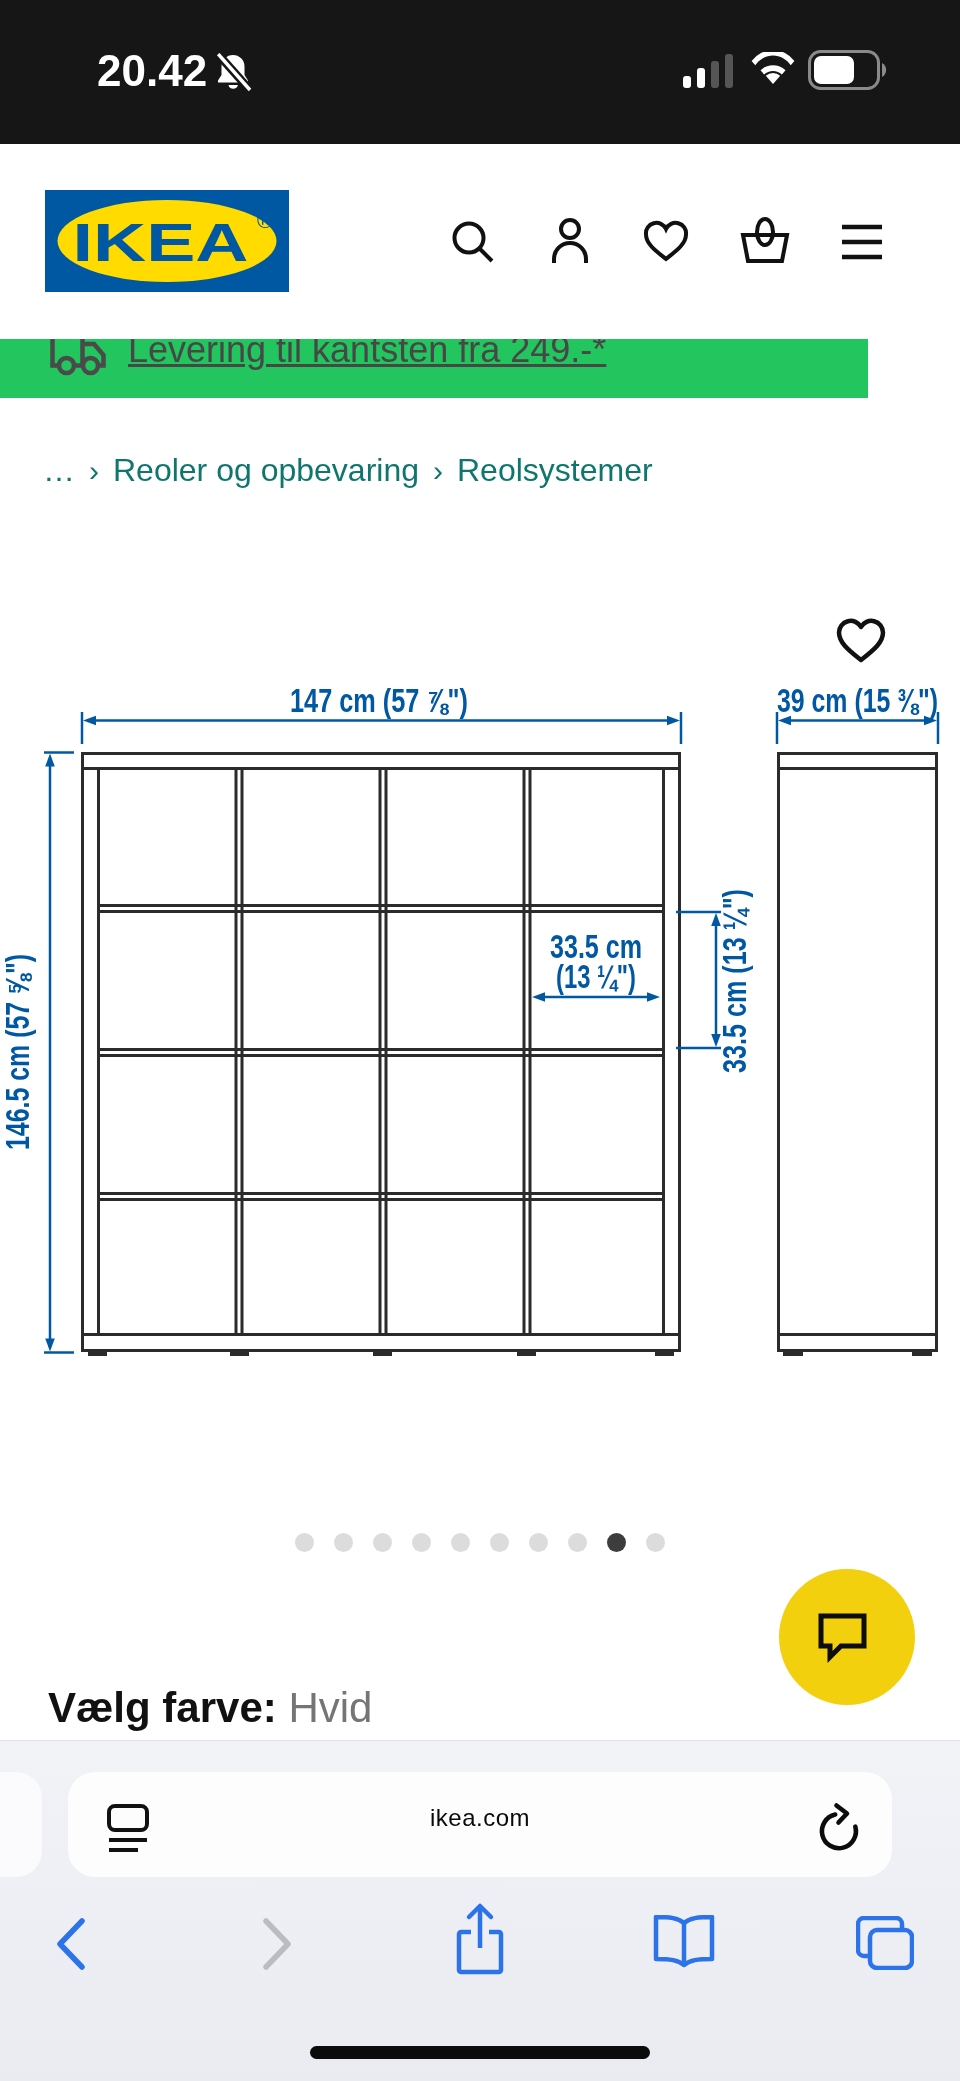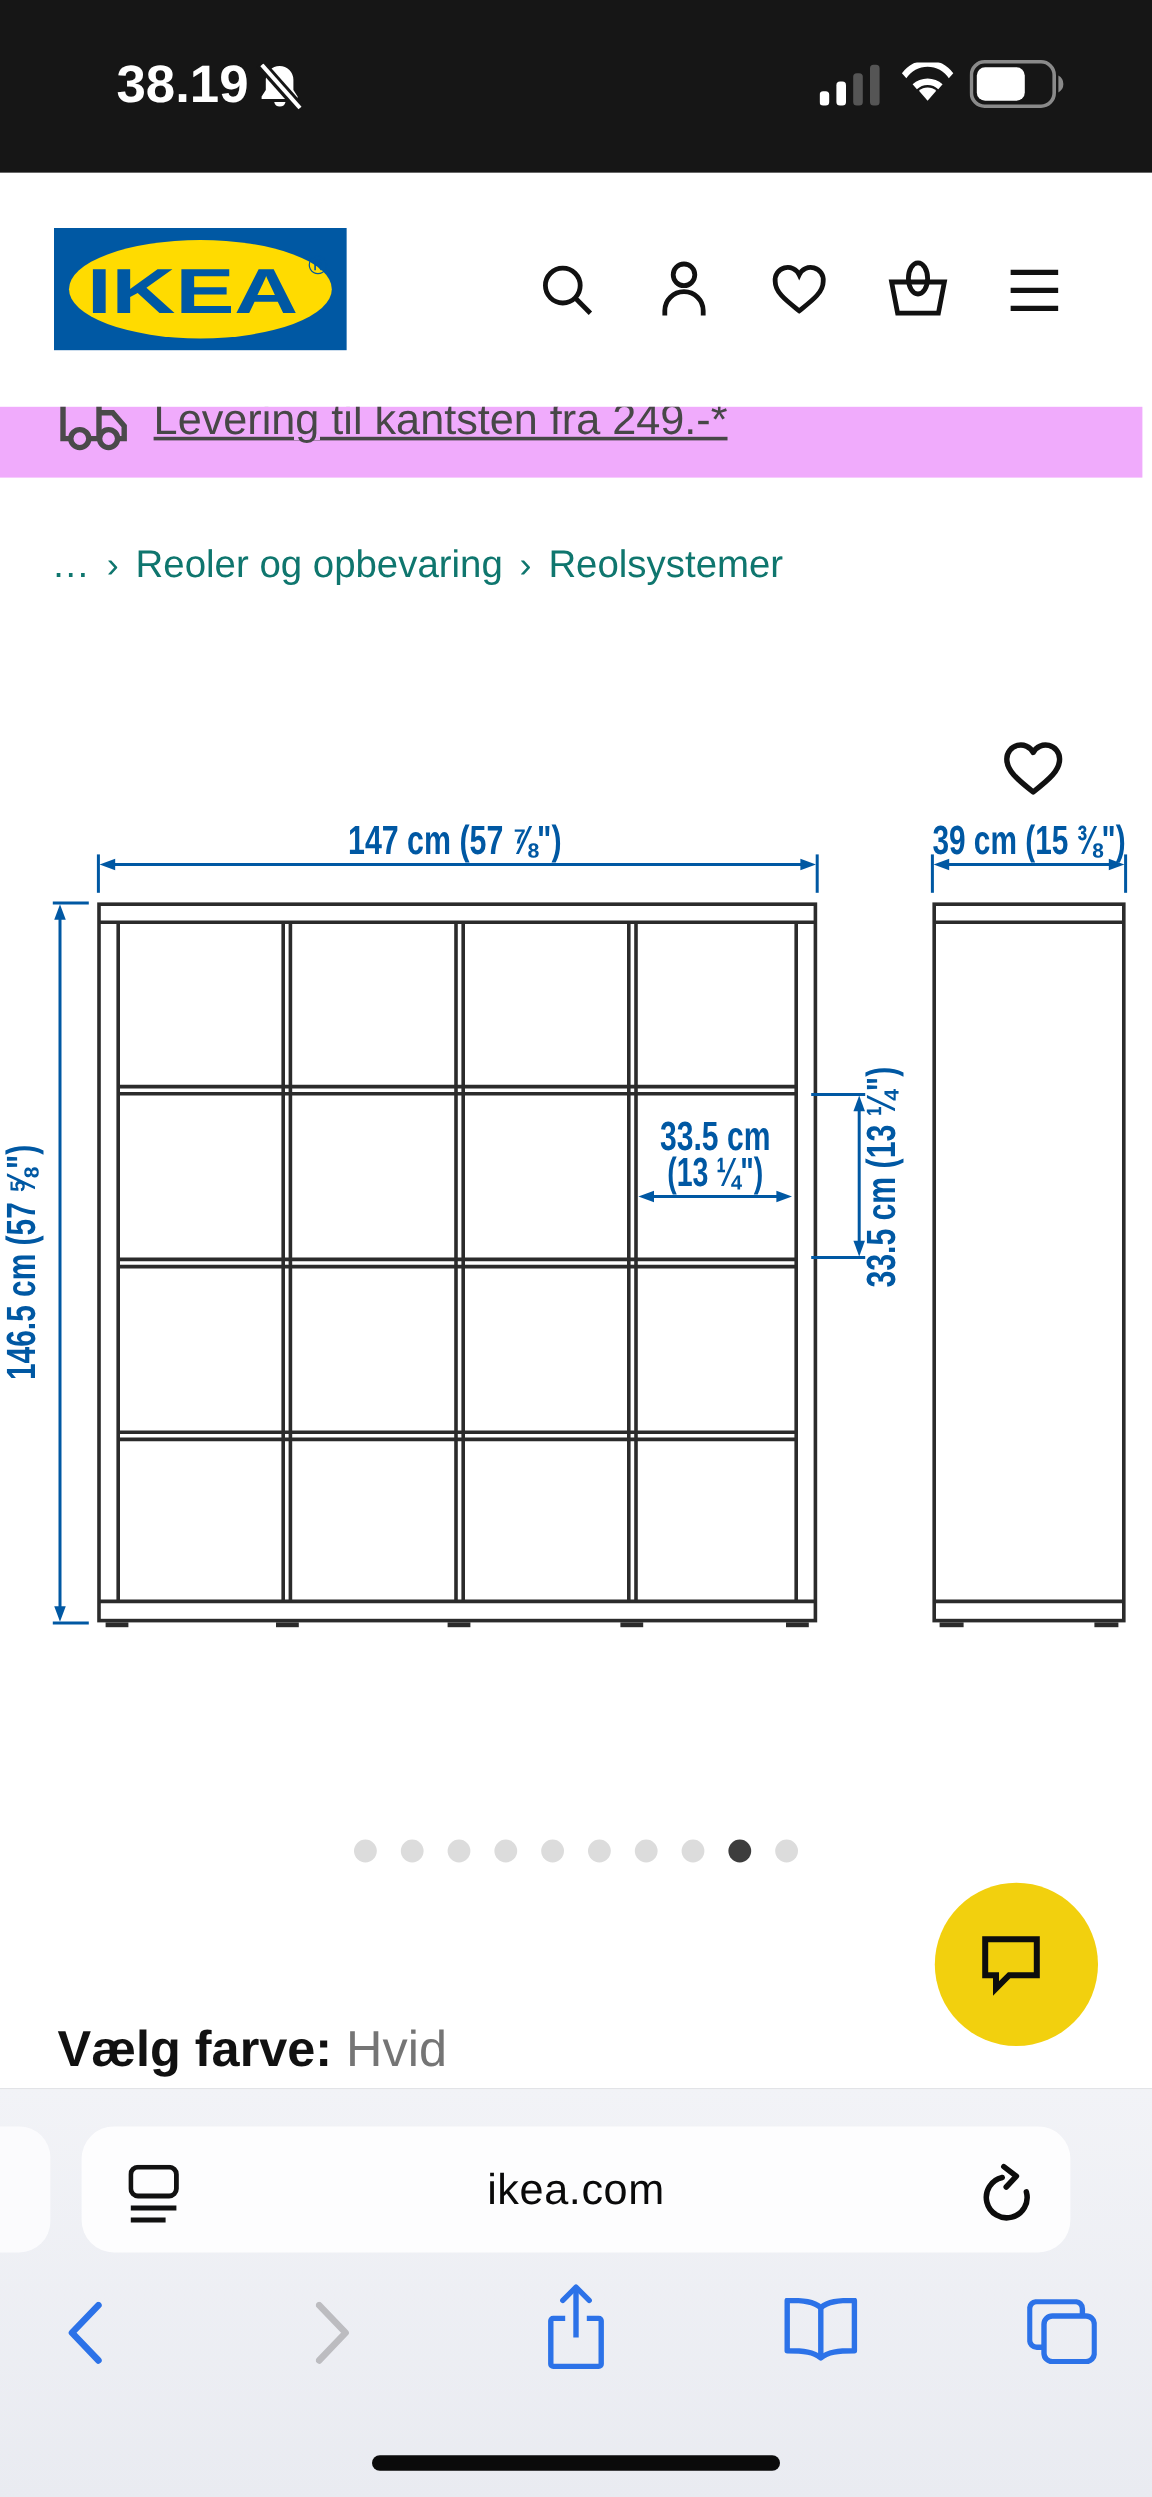--- a/index.html
+++ b/index.html
@@ -5,21 +5,21 @@
   html,body{margin:0;padding:0;}
   body{width:960px;height:2081px;position:relative;background:#fff;
        font-family:"Liberation Sans",sans-serif;overflow:hidden;}
   .abs{position:absolute;}
 </style>
 </head>
 <body>
 
 <div class="abs" style="left:0;top:0;width:960px;height:144px;background:#161616;"></div>
 
-<div class="abs" style="left:97px;top:46px;color:#fff;font-size:44px;font-weight:bold;letter-spacing:0px;">38.19</div>
+<div class="abs" style="left:97px;top:46px;color:#fff;font-size:44px;font-weight:bold;letter-spacing:0px;">20.42</div>
 
 <svg class="abs" style="left:214px;top:53px;" width="38" height="40" viewBox="0 0 38 40">
   <path d="M19 2 a11.5 11.5 0 0 1 11.5 11.5 v8.5 l3.5 5.5 v2 H4 v-2 l3.5-5.5 v-8.5 A11.5 11.5 0 0 1 19 2 z" fill="#fff"></path>
   <path d="M14.5 32 a4.8 4.8 0 0 0 9.4 0 z" fill="#fff"></path>
   <line x1="3" y1="0" x2="35" y2="36" stroke="#161616" stroke-width="8.5"></line>
   <line x1="4.2" y1="1" x2="36" y2="37" stroke="#fff" stroke-width="3.4"></line>
 </svg>
 
 <svg class="abs" style="left:683px;top:52px;" width="58" height="40" viewBox="0 0 58 40">
   <rect x="0" y="24" width="8" height="12" rx="3" fill="#fff"></rect>
@@ -69,21 +69,21 @@
   <path d="M3 20 H47 L42 46 H8 z" fill="none" stroke="#111" stroke-width="4"></path>
   <ellipse cx="25" cy="17" rx="8" ry="13" fill="none" stroke="#111" stroke-width="4"></ellipse>
 </svg>
 
 <svg class="abs" style="left:842px;top:222px;" width="40" height="40" viewBox="0 0 40 40">
   <line x1="0" y1="5" x2="40" y2="5" stroke="#111" stroke-width="4.5"></line>
   <line x1="0" y1="20" x2="40" y2="20" stroke="#111" stroke-width="4.5"></line>
   <line x1="0" y1="35" x2="40" y2="35" stroke="#111" stroke-width="4.5"></line>
 </svg>
 
-<div class="abs" style="left:0;top:339px;width:952px;height:59px;background:#f0abfc;overflow:hidden;">
+<div class="abs" style="left:0;top:339px;width:868px;height:59px;background:#22c55e;overflow:hidden;">
 
   <svg class="abs" style="left:49px;top:-9px;" width="58" height="48" viewBox="0 0 58 48">
     <g fill="none" stroke="#4a4a4a" stroke-width="4.5">
       <path d="M3.5 8 V35.5 H10"></path>
       <path d="M25 35.5 H33.5 V8"></path>
       <path d="M33.5 14 H45 L54.5 25 V35.5 H49"></path>
       <circle cx="17.5" cy="35.5" r="7.5"></circle>
       <circle cx="41.5" cy="35.5" r="7.5"></circle>
     </g>
   </svg>
@@ -213,21 +213,21 @@
 <div class="abs" style="left:-30px;top:1772px;width:72px;height:105px;border-radius:26px;background:#fbfbfd;"></div>
 
 <div class="abs" style="left:68px;top:1772px;width:824px;height:105px;border-radius:27px;background:#fdfdfe;"></div>
 
 <svg class="abs" style="left:107px;top:1804px;" width="44" height="50" viewBox="0 0 44 50">
   <rect x="2" y="2" width="38" height="24" rx="6" fill="none" stroke="#111" stroke-width="4"></rect>
   <line x1="2" y1="36" x2="40" y2="36" stroke="#111" stroke-width="4"></line>
   <line x1="2" y1="46" x2="31" y2="46" stroke="#111" stroke-width="4"></line>
 </svg>
 
-<div class="abs" style="left:0;top:1804px;width:960px;text-align:center;font-size:36px;letter-spacing:0.5px;color:#0a0a0a;">ikea.com</div>
+<div class="abs" style="left:0;top:1804px;width:960px;text-align:center;font-size:24px;letter-spacing:0.5px;color:#0a0a0a;">ikea.com</div>
 
 <svg class="abs" style="left:816px;top:1802px;" width="50" height="50" viewBox="0 0 50 50">
   <path d="M19.2 12.6 A17 17 0 1 0 39.3 24.6" fill="none" stroke="#0c0c0c" stroke-width="4.6" stroke-linecap="round"></path>
   <path d="M20.5 3.5 L31 11.5 L22.5 20.5" fill="none" stroke="#0c0c0c" stroke-width="4.6" stroke-linecap="round" stroke-linejoin="round"></path>
 </svg>
 
 <svg class="abs" style="left:55px;top:1918px;" width="30" height="52" viewBox="0 0 30 52">
   <path d="M27 3 L5 26 L27 49" fill="none" stroke="#2c72e8" stroke-width="5.5" stroke-linecap="round" stroke-linejoin="round"></path>
 </svg>
 

